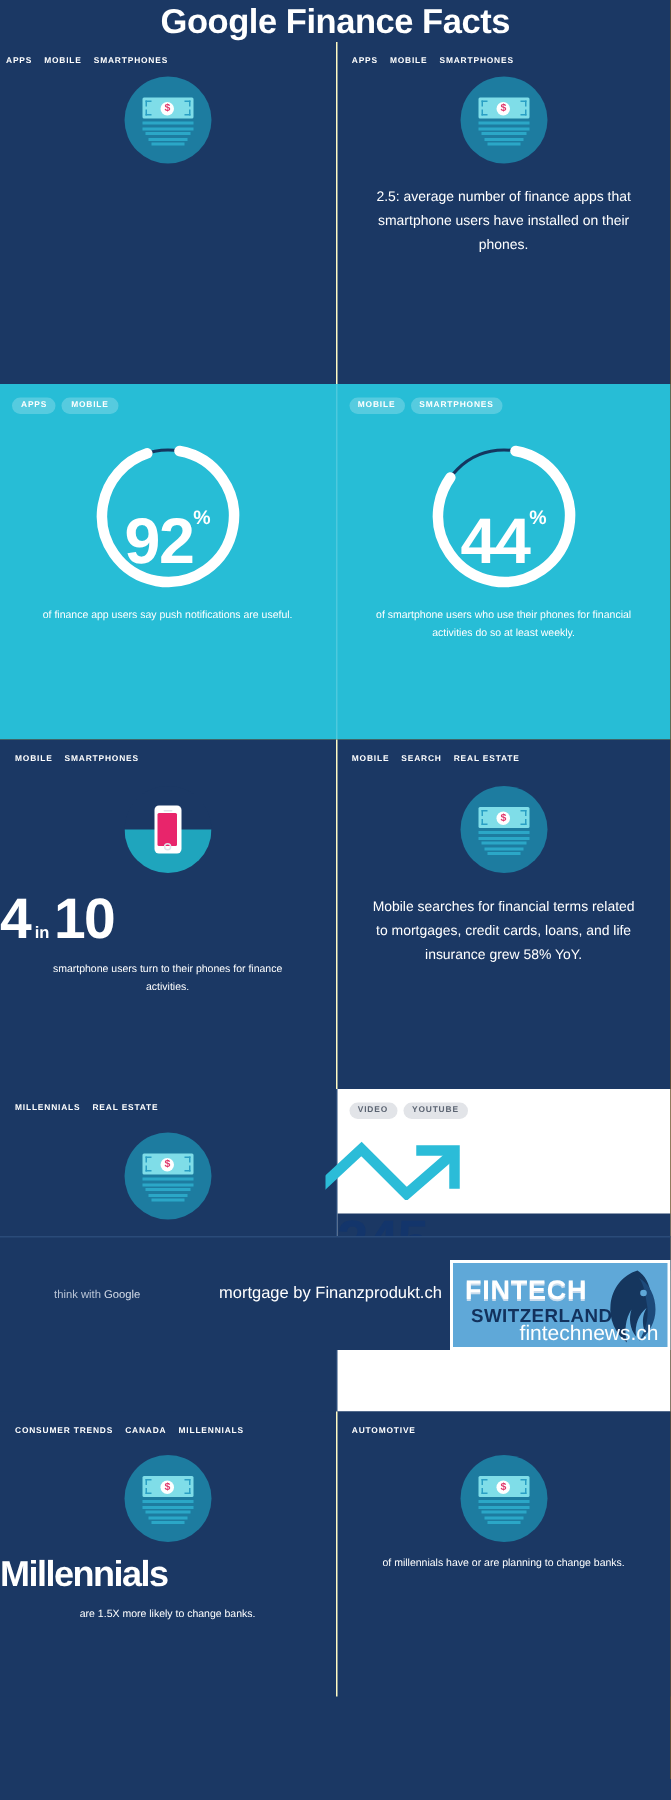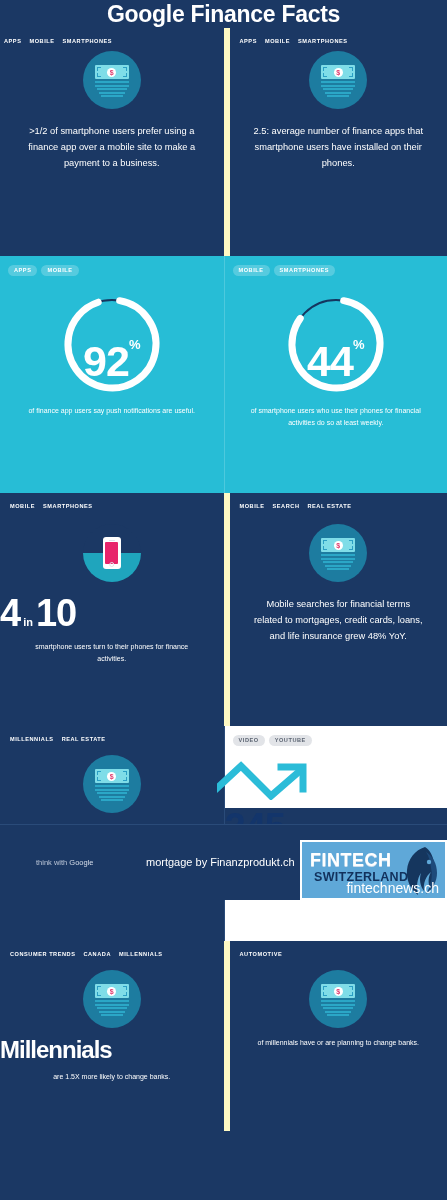--- a/index.html
+++ b/index.html
@@ -14,21 +14,21 @@
   
   .header{height:28px;display:flex;align-items:flex-start;justify-content:center;background:#1b3864;}
   .header-title{
     color:#ffffff;font-size:23px;font-weight:bold;letter-spacing:-0.3px;
     line-height:27px;margin:0;padding-top:1px;
   }
 
   
   .row{display:flex;width:447px;}
   .cell{position:relative;box-sizing:border-box;width:223.5px;}
-  .cell + .cell{border-left:6px solid #fef9c3;}
+  .cell + .cell{border-left:1px solid #fef9c3;}
   .navy{background:#1b3864;}
   .cyan{background:#27bdd6;}
   .white{background:#ffffff;}
 
   .row.cyan-row .cell + .cell{border-left:1px solid #4dc9dd;}
   .row.white-row .cell + .cell{border-left:1px solid #2a4b79;}
 
   
   .tags{display:flex;flex-wrap:wrap;gap:4px;padding:9px 8px 0 8px;}
   .tag{
@@ -199,21 +199,20 @@
             <div class="stack">
                 <div class="line w1"></div>
                 <div class="line w1"></div>
                 <div class="line w2"></div>
                 <div class="line w3"></div>
                 <div class="line w4"></div>
               </div>
           </div>
         </div>
       </div>
-      <div class="body-text">&gt;1/2 of smartphone users prefer using a finance app over a mobile site to make a payment to a business.</div>
     </div>
 
     <div class="cell navy" style="height:228px;">
       <div class="tags">
         <span class="tag">APPS</span>
         <span class="tag">MOBILE</span>
         <span class="tag">SMARTPHONES</span>
       </div>
       <div class="icon-wrap">
         <div class="circle">
@@ -325,21 +324,21 @@
             <div class="stack">
                 <div class="line w1"></div>
                 <div class="line w1"></div>
                 <div class="line w2"></div>
                 <div class="line w3"></div>
                 <div class="line w4"></div>
               </div>
           </div>
         </div>
       </div>
-      <div class="body-text">Mobile searches for financial terms related to mortgages, credit cards, loans, and life insurance grew 48% YoY.</div>
+      <div class="body-text">Mobile searches for financial terms related to mortgages, credit cards, loans, and life insurance grew 58% YoY.</div>
     </div>
   </div>
 
   <div class="row white-row">
 
     <div class="cell navy" style="height:215px;">
       <div class="tags">
         <span class="tag">MILLENNIALS</span>
         <span class="tag">REAL ESTATE</span>
       </div>

